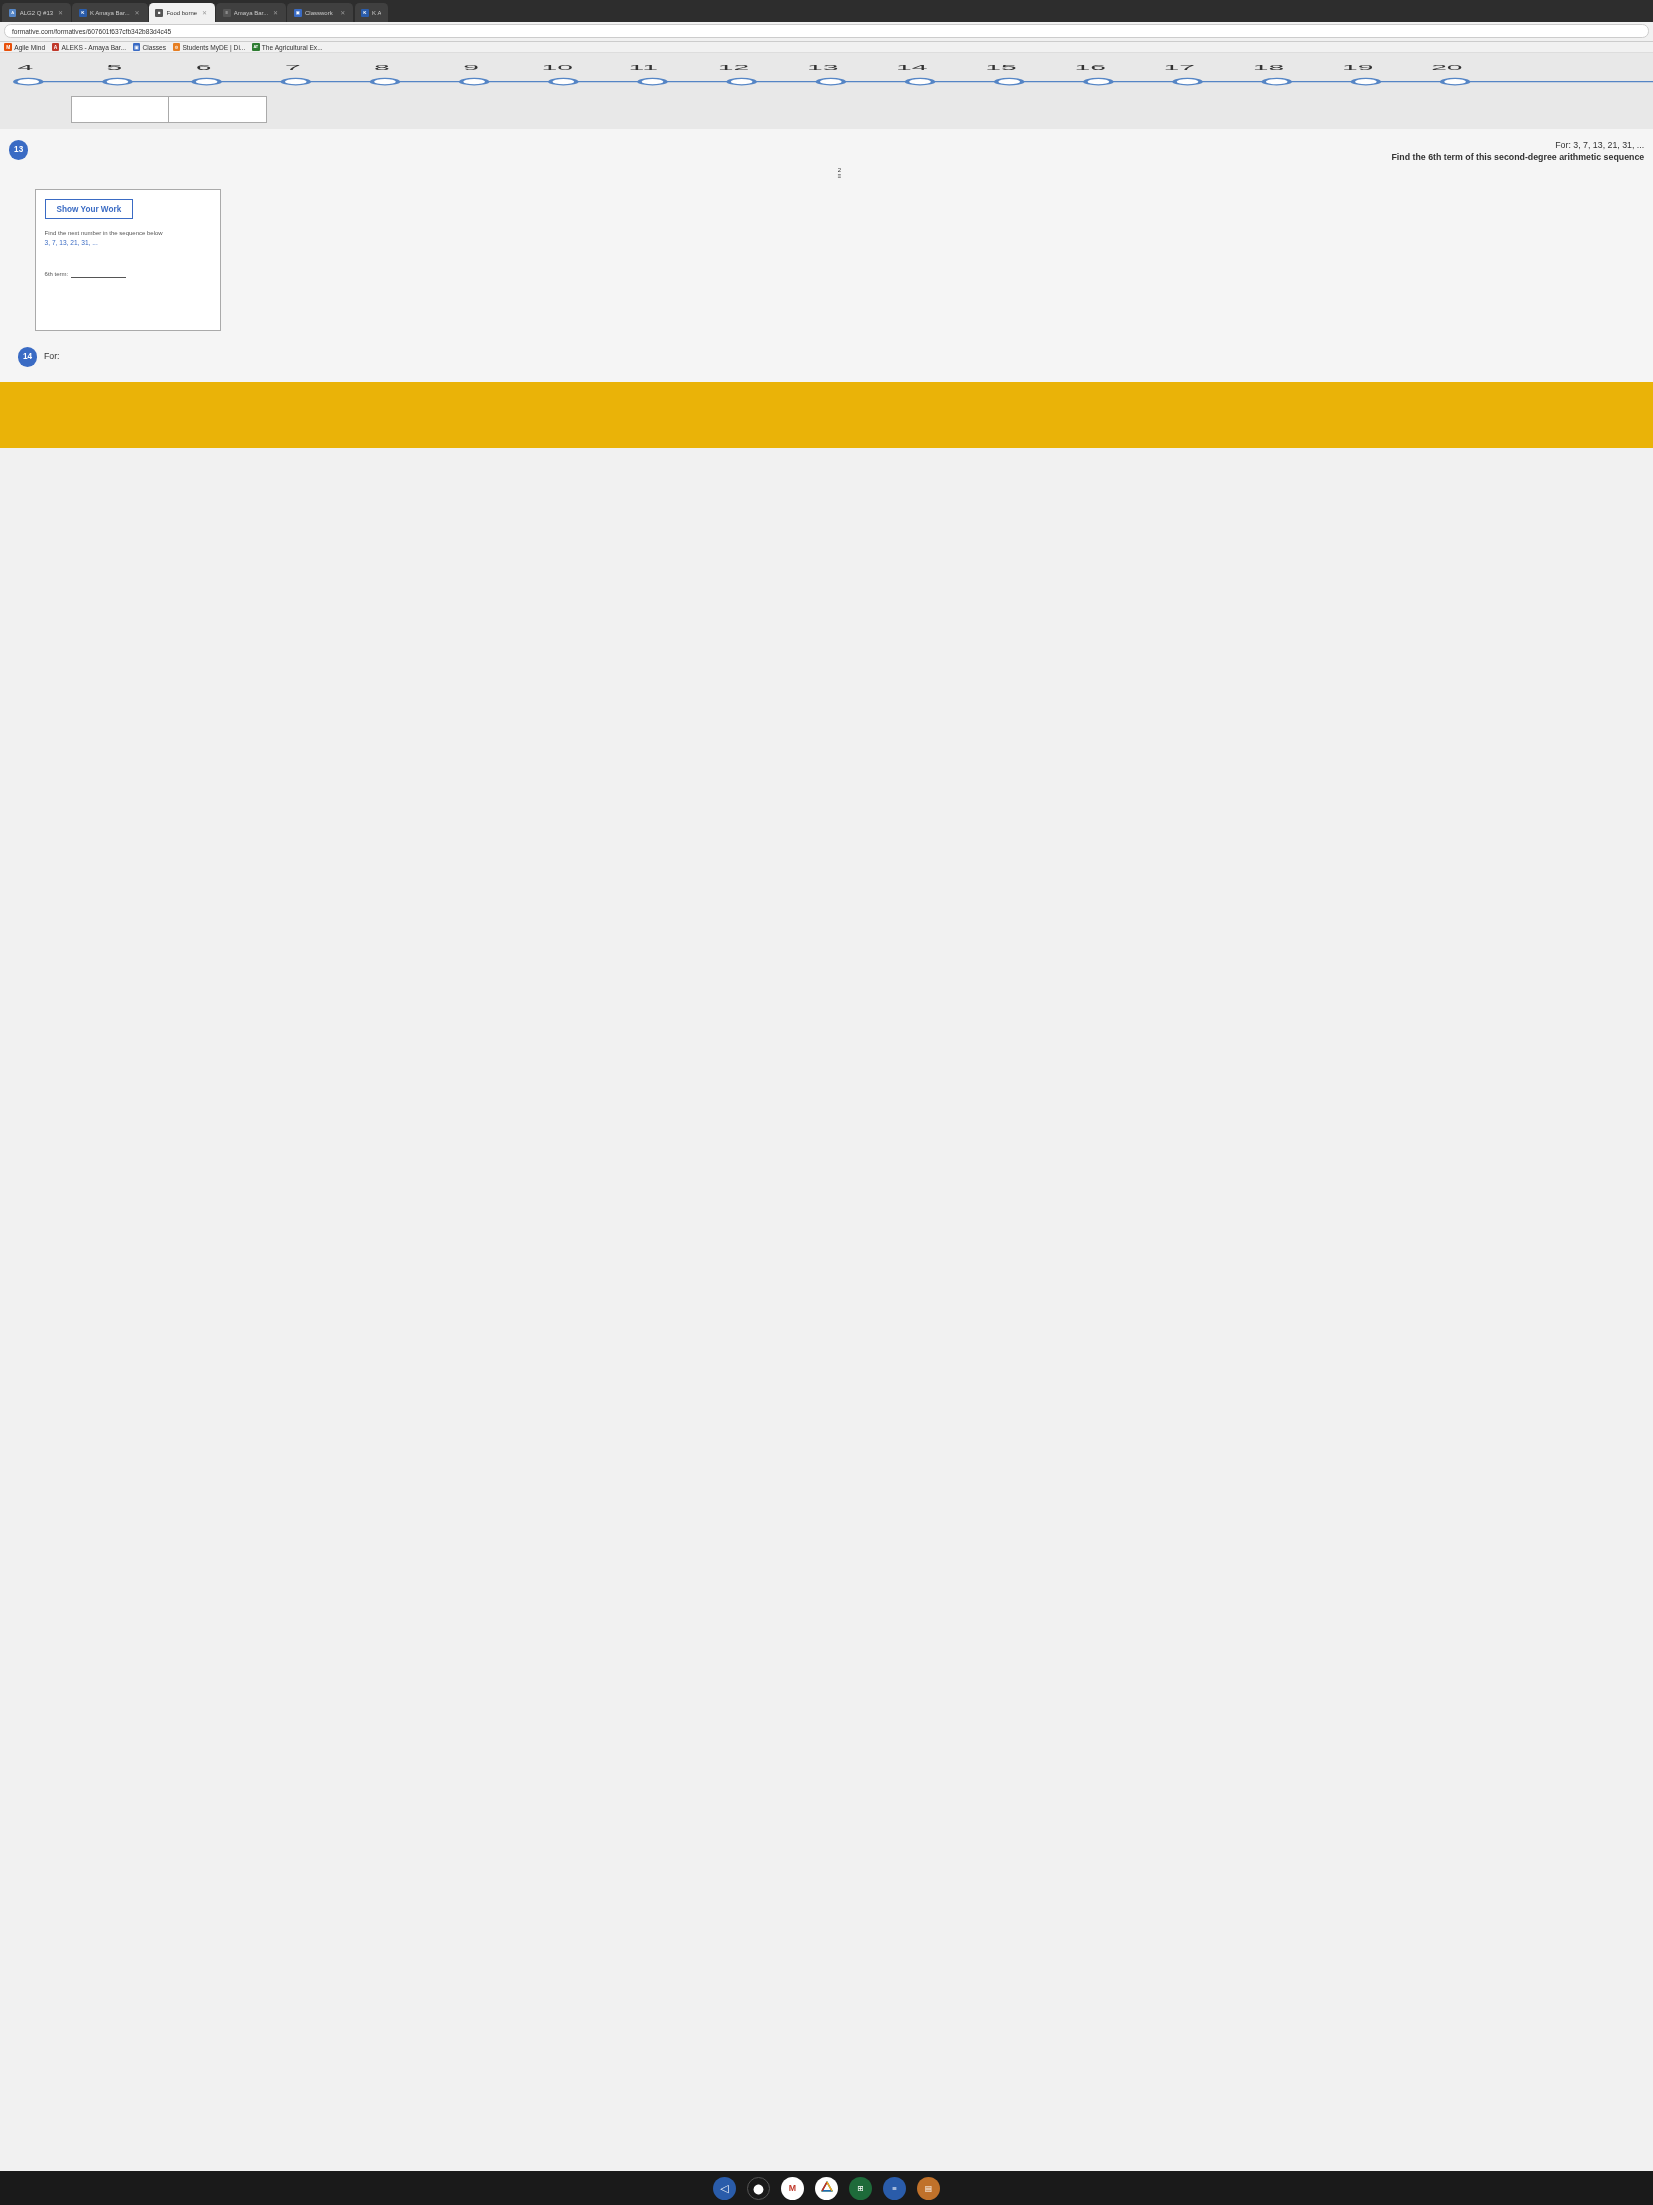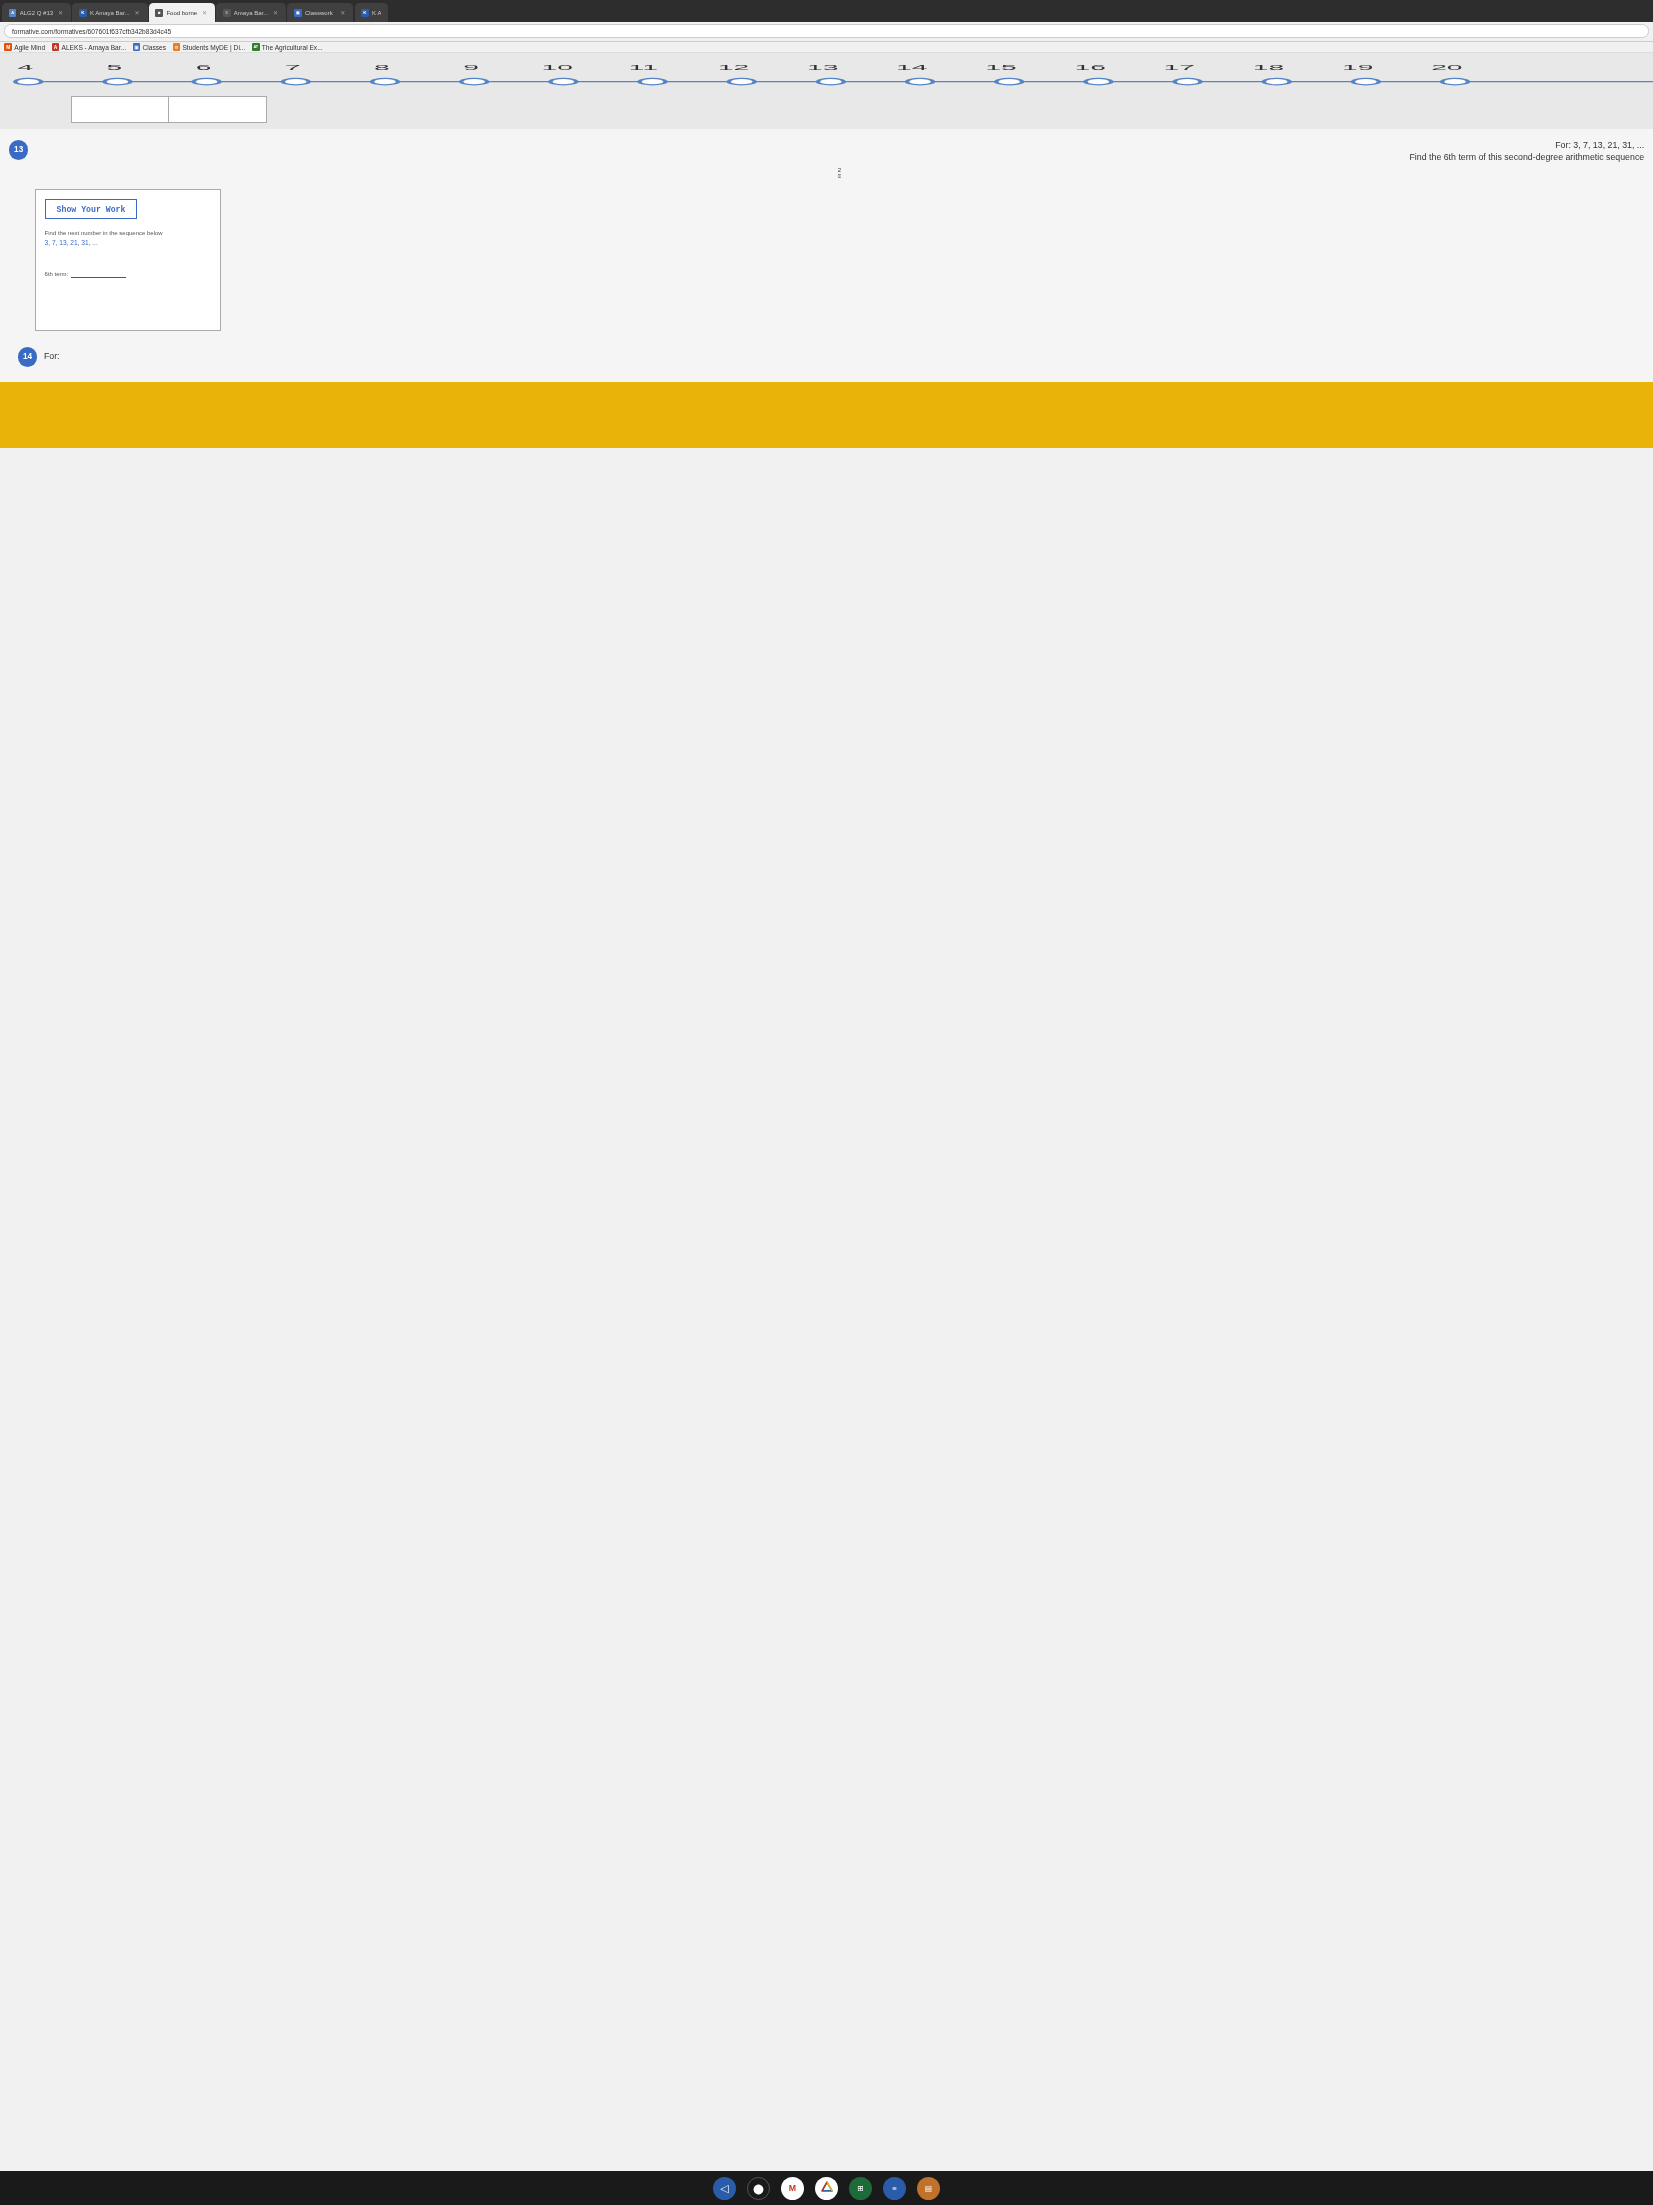--- a/index.html
+++ b/index.html
@@ -174,21 +174,21 @@
     .question-title {
       font-size: 8.8px;
       color: #333;
       margin-bottom: 2.2px;
       font-weight: normal;
     }
 
     .question-subtitle {
       font-size: 8.8px;
       color: #333;
-      font-weight: normal;
+      font-weight: bold;
     }
 
     .side-labels {
       display: flex;
       flex-direction: column;
       align-items: center;
       margin-left: 26px;
       margin-bottom: 4.4px;
     }
 
@@ -218,21 +218,20 @@
 
     .show-work-button {
       border: 1.1px solid #3a6bc4;
       background: white;
       color: #3a6bc4;
       padding: 4.4px 11px;
       font-size: 8.2px;
       font-weight: bold;
       cursor: pointer;
       margin-bottom: 11px;
-      font-family: Liberation Mono, monospace;
     }
 
     .work-instruction {
       font-size: 6px;
       color: #555;
       margin-bottom: 3.3px;
     }
 
     .work-sequence {
       font-size: 6.6px;

